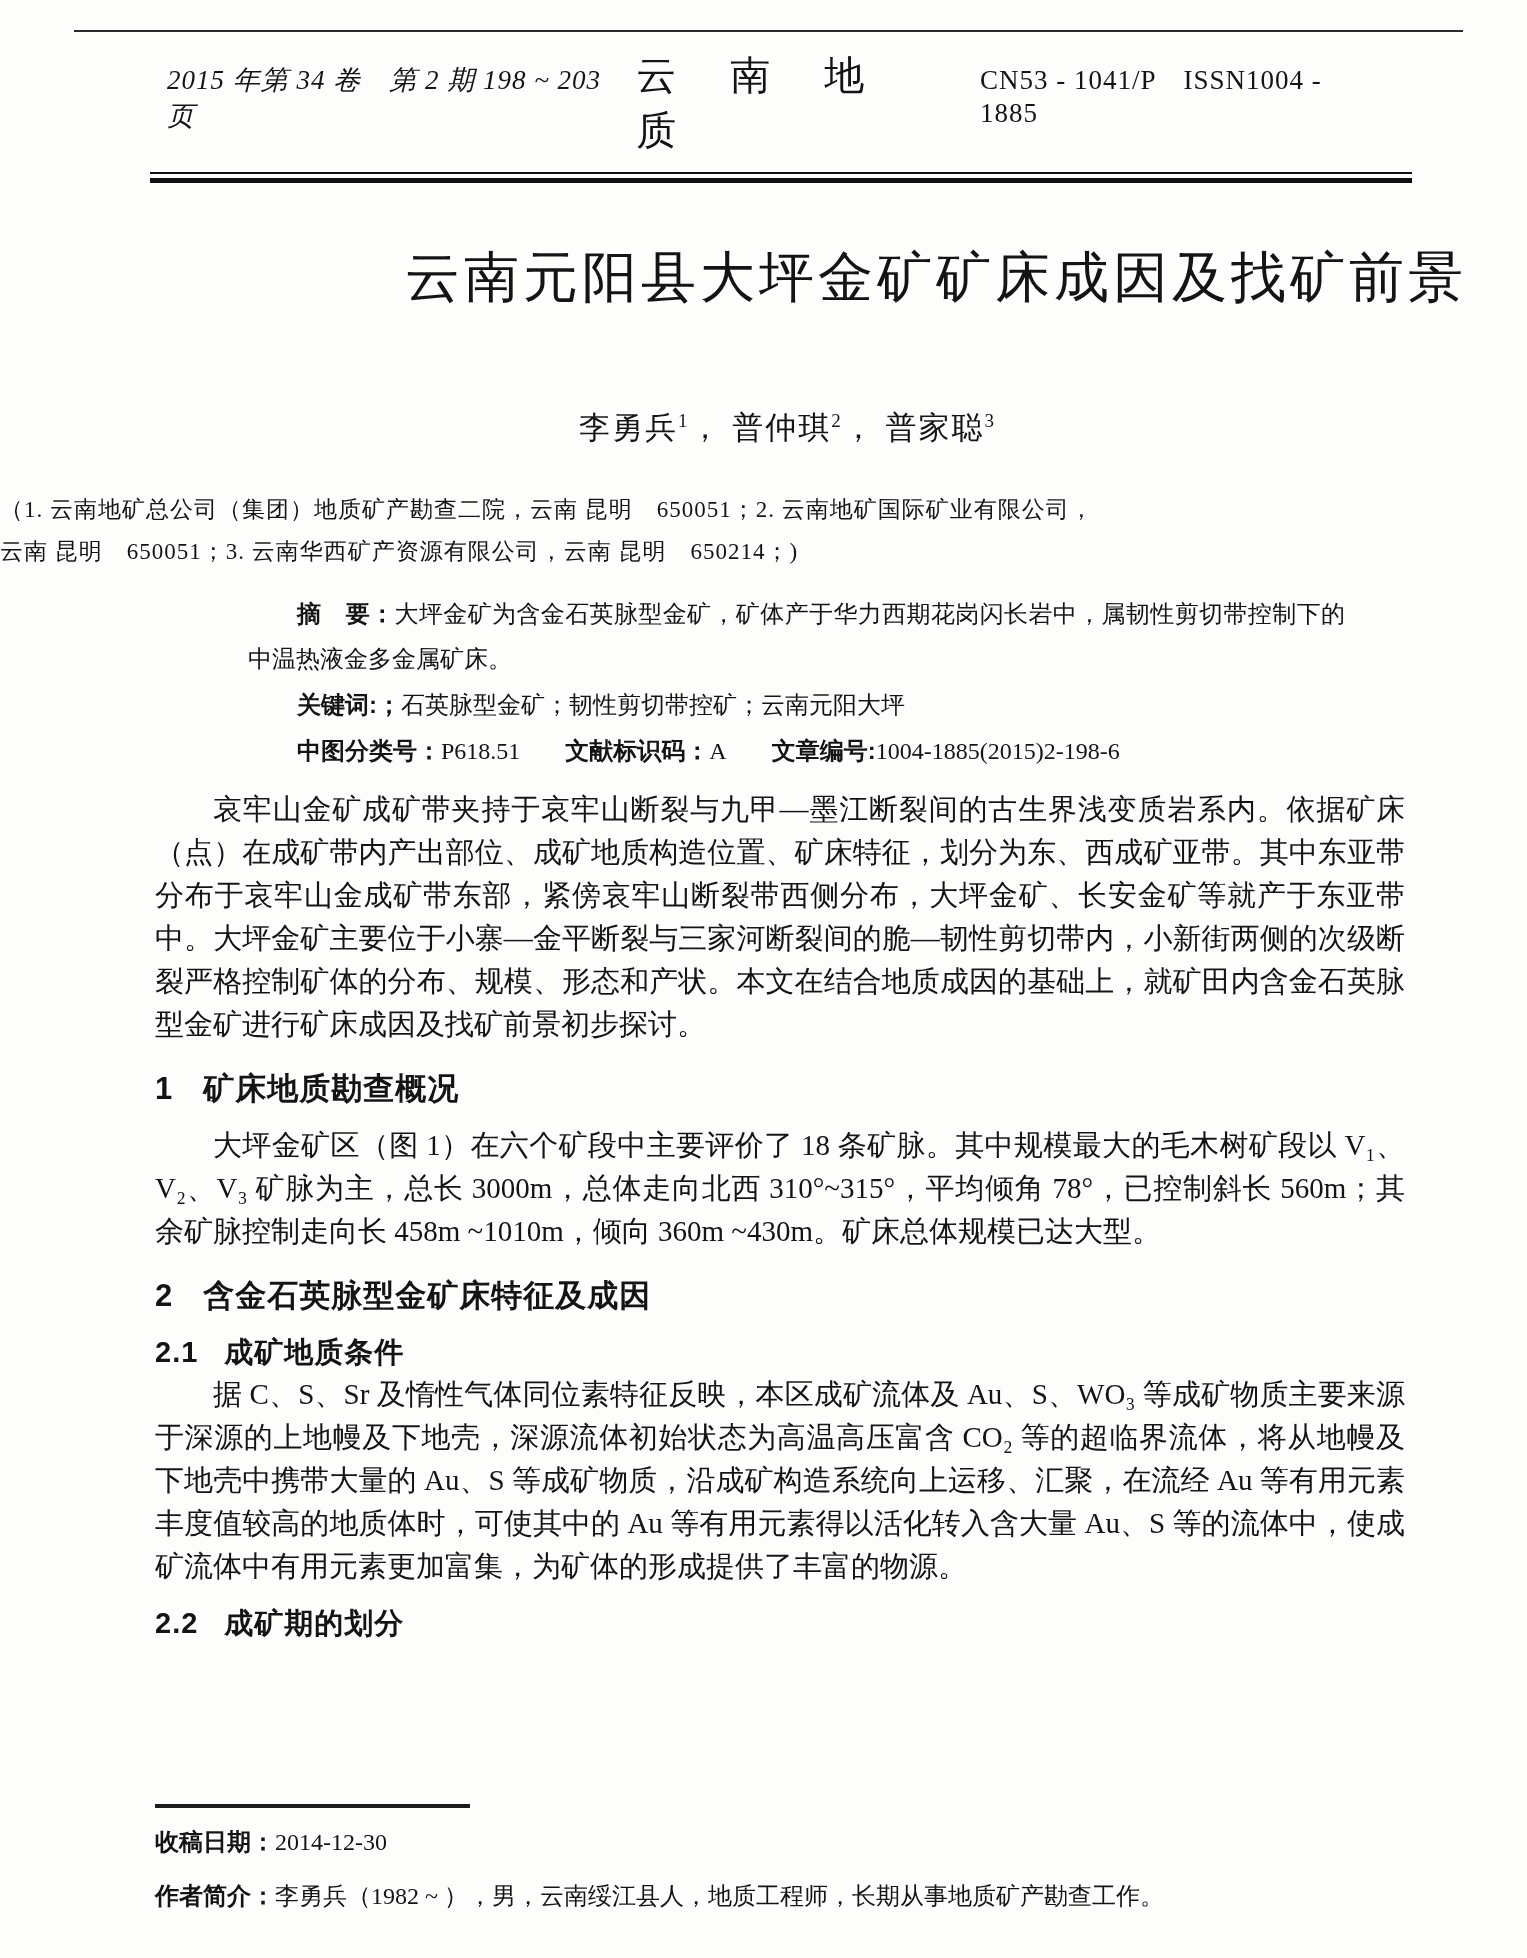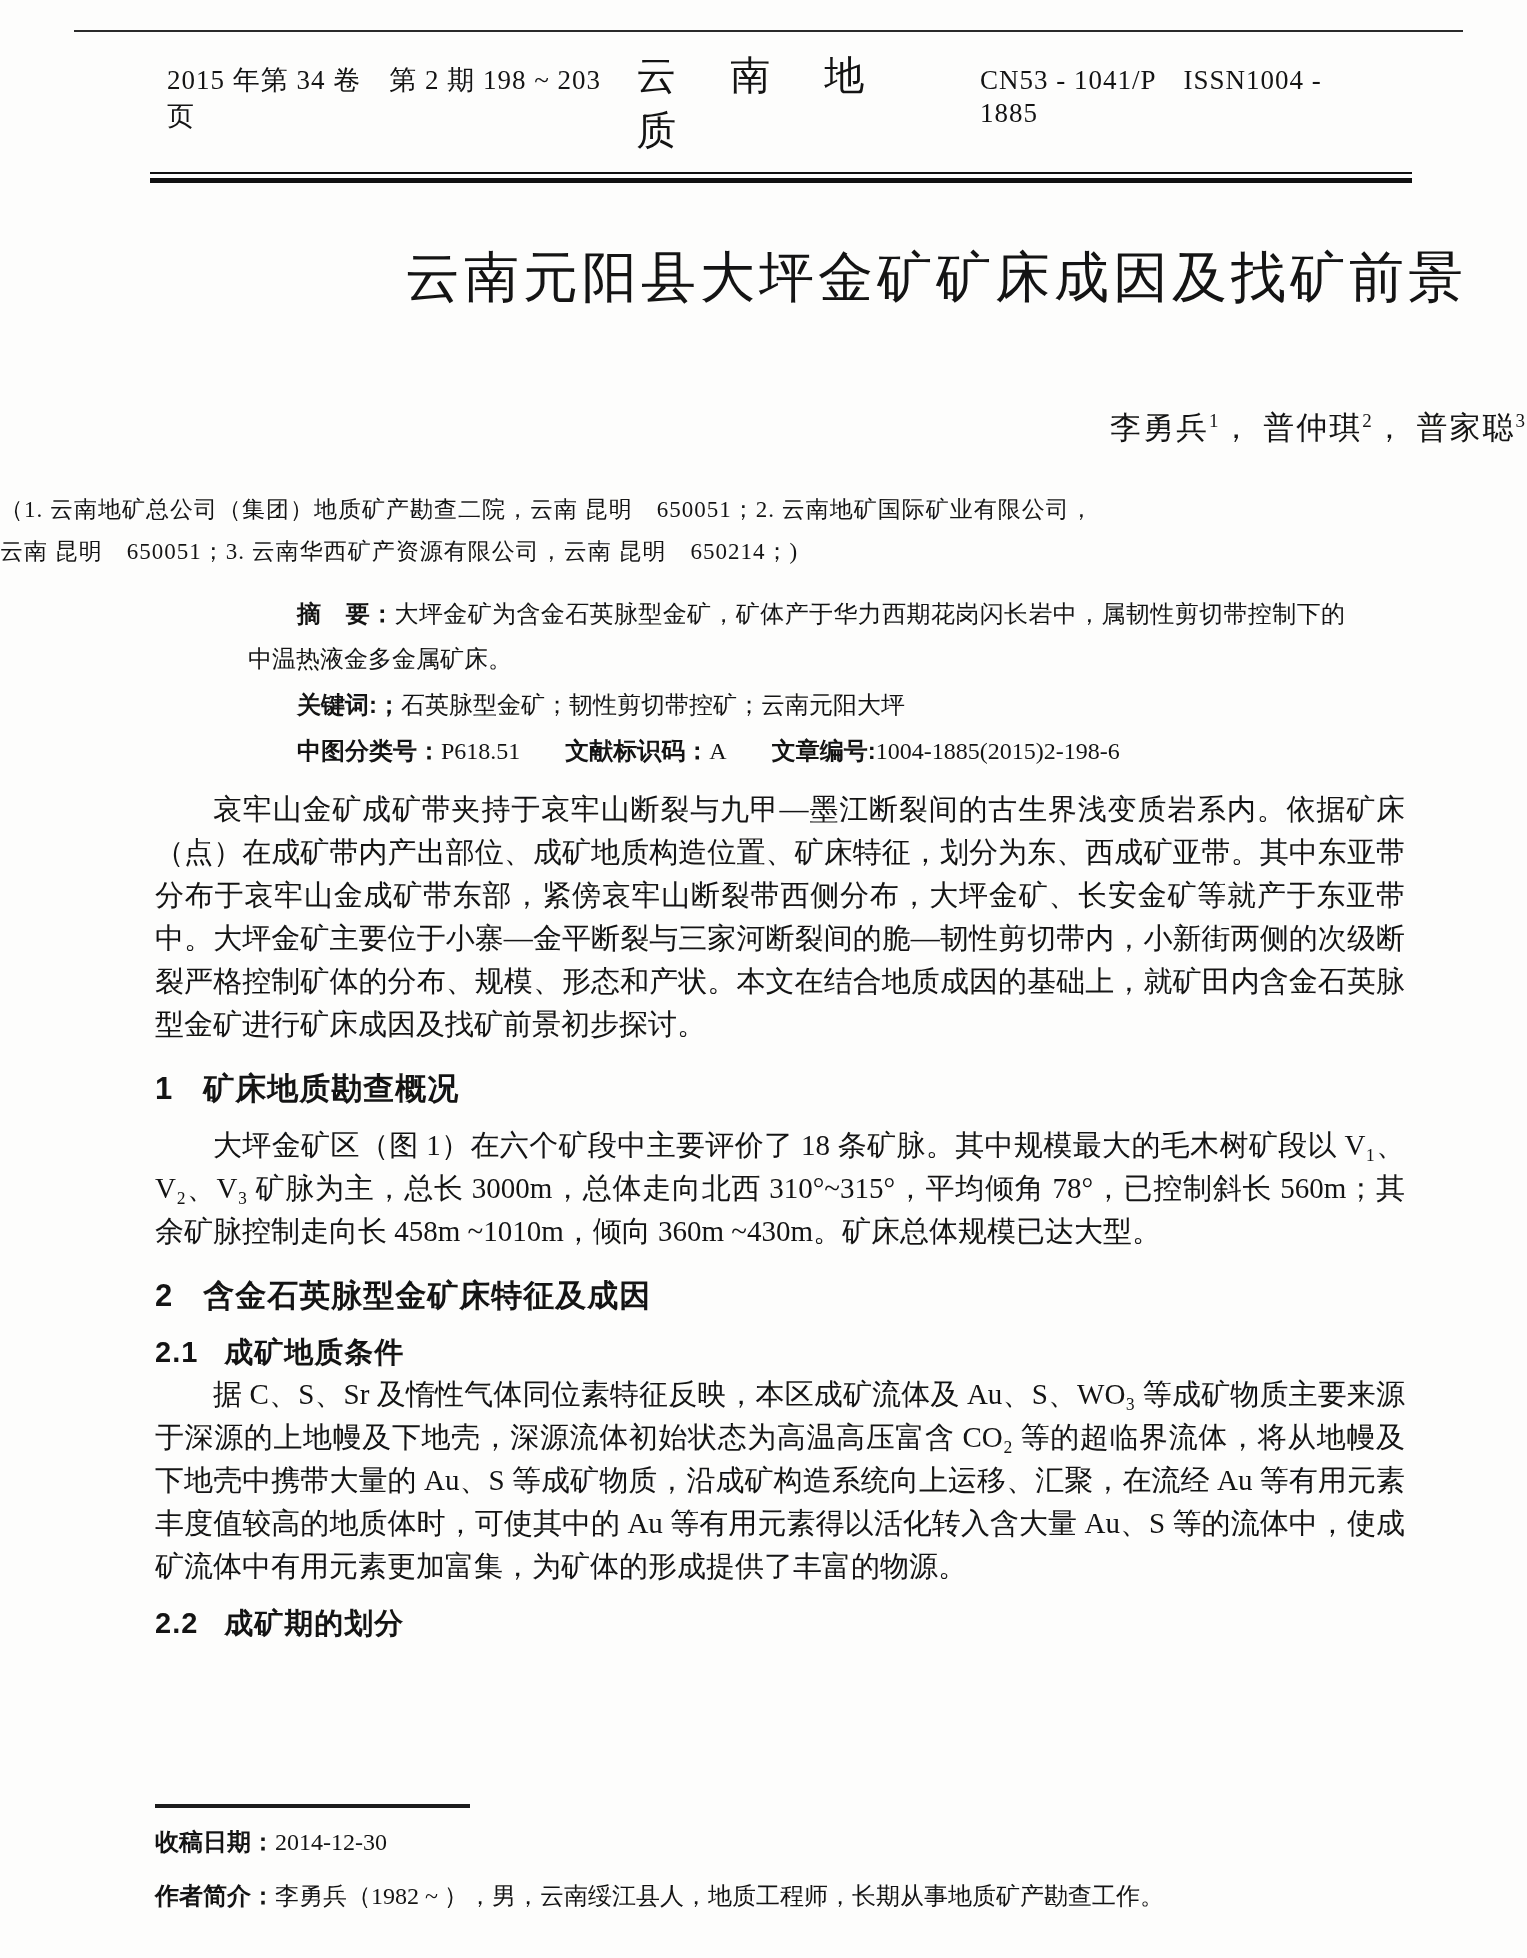--- a/index.html
+++ b/index.html
@@ -11,34 +11,34 @@
     font-family:"Liberation Serif","DejaVu Serif",serif;
     overflow:hidden;
   }
   
   .topline{position:absolute;top:30px;left:74px;right:64px;height:2px;background:#2b2b2b;}
   
   .jheader{
     display:flex;justify-content:space-between;align-items:baseline;
     margin:48px 140px 0 167px;
   }
-  .jheader .issue{font-size:27px;letter-spacing:1px;}
+  .jheader .issue{font-size:27px;letter-spacing:1px;font-style:italic;}
   .jheader .jname{font-size:40px;letter-spacing:22px;font-weight:500;}
   .jheader .issn{font-size:27px;letter-spacing:1px;}
   .header-rule{margin:14px 115px 0 150px;}
   .header-rule .thin{height:2px;background:#111;}
   .header-rule .thick{height:5px;background:#111;margin-top:4px;}
   
   .title{
     margin:58px 60px 0 60px;
     text-align:right;
     font-size:55px;font-weight:400;letter-spacing:4px;
   }
   .authors{
-    margin-top:92px;text-align:right;
+    margin-top:92px;text-align:center;
     font-size:31px;letter-spacing:2px;padding-left:48px;
   }
   .authors sup{font-size:19px;}
   .affils{
     margin-top:40px;text-align:left;
     font-size:23px;line-height:42px;letter-spacing:1px;
   }
   
   .abstract{
     margin:18px 182px 0 248px;

